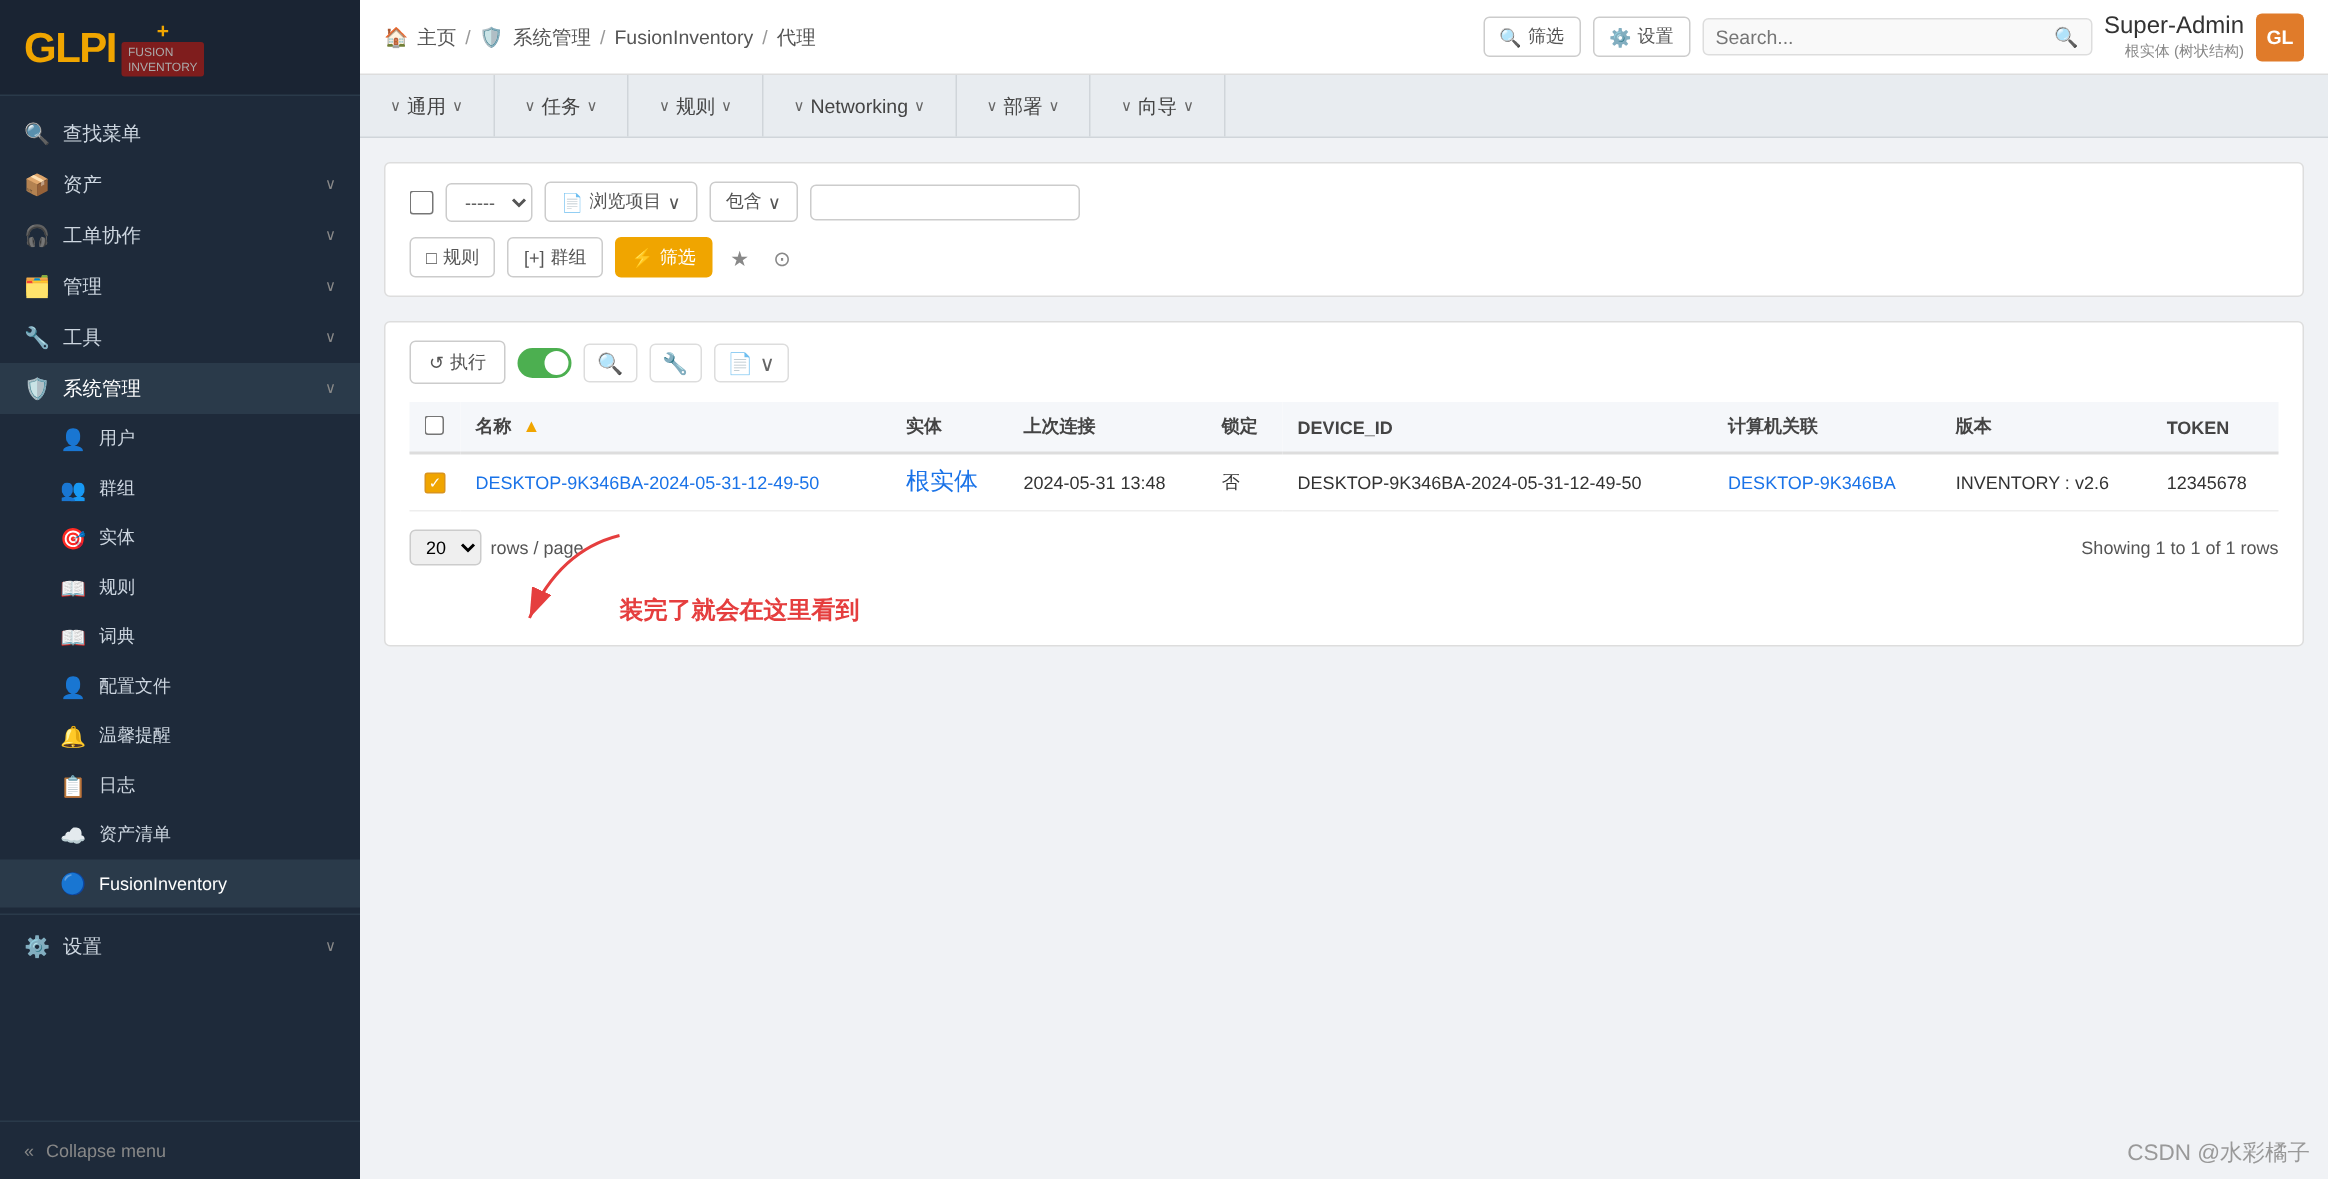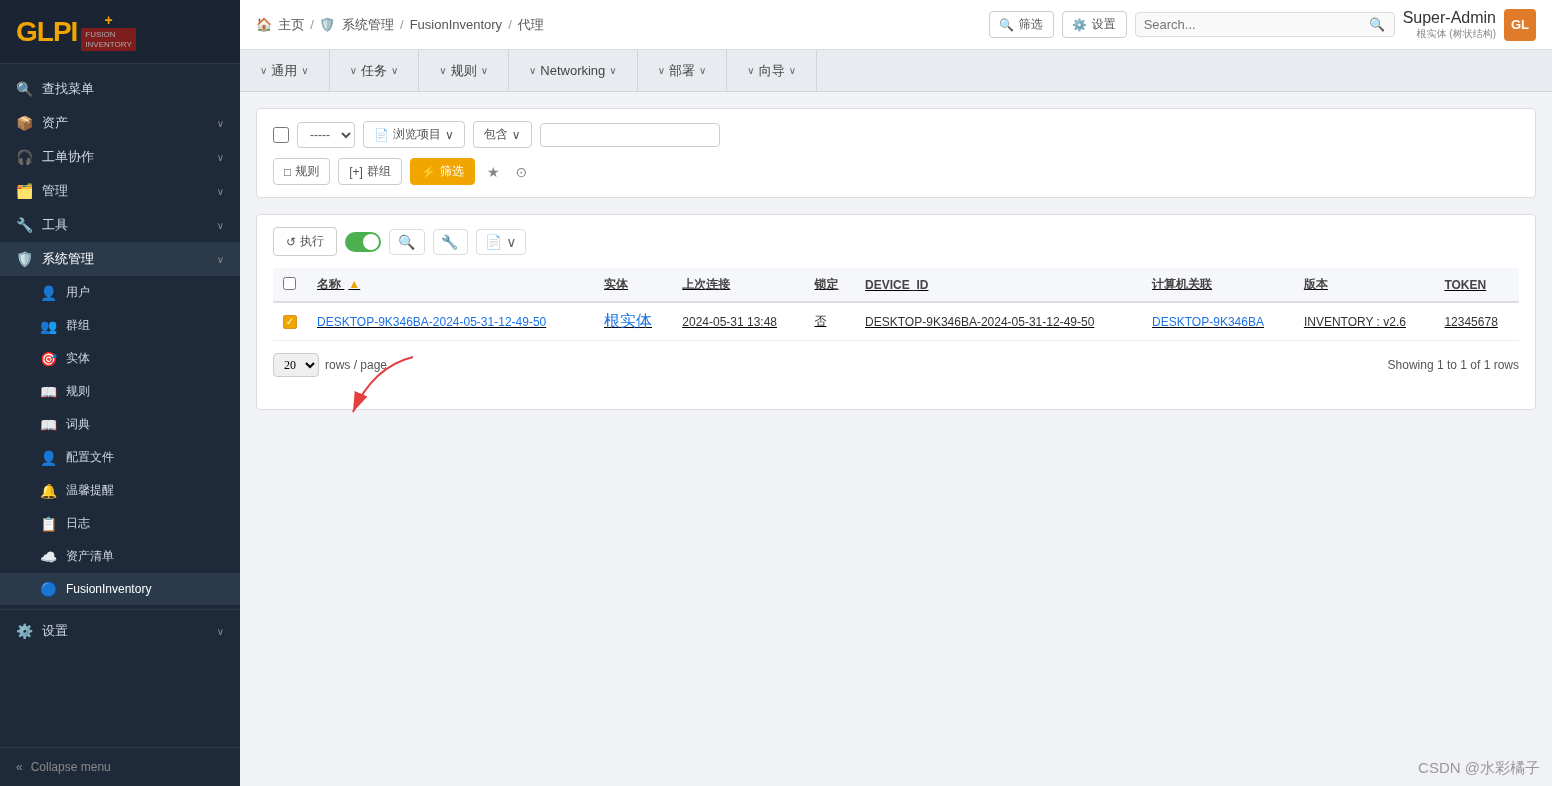--- a/index.html
+++ b/index.html
@@ -284,21 +284,21 @@
       background: none;
       border: 1px solid #ddd;
       border-radius: 4px;
       padding: 4px 8px;
       cursor: pointer;
       font-size: 14px;
       color: #666;
     }
 
     
-    .data-table { width: 100%; border-collapse: collapse; font-size: 12px; text-decoration: underline; }
+    .data-table { width: 100%; border-collapse: collapse; font-size: 12px; }
     .data-table th {
       background: #f5f7fa;
       border-bottom: 2px solid #ddd;
       padding: 8px 10px;
       text-align: left;
       color: #444;
       font-weight: 600;
       white-space: nowrap;
     }
     .data-table th .sort-arrow { color: #f0a500; margin-left: 4px; }
@@ -333,21 +333,20 @@
       justify-content: space-between;
       margin-top: 12px;
       font-size: 12px;
       color: #555;
     }
     .rows-select {
       padding: 3px 6px;
       border: 1px solid #ccc;
       border-radius: 4px;
       font-size: 12px;
-      font-family: Liberation Serif, serif;
     }
 
     
     .annotation {
       position: relative;
       margin-top: 20px;
     }
     .annotation-text {
       color: #e53e3e;
       font-size: 16px;
@@ -683,18 +682,19 @@
 
       <div class="annotation">
         <svg class="annotation-arrow" width="120" height="80" viewBox="0 0 120 80" style="position:absolute;left:60px;top:-50px;">
           <defs>
             <marker id="arrowhead" markerWidth="10" markerHeight="7" refX="10" refY="3.5" orient="auto">
               <polygon points="0 0, 10 3.5, 0 7" fill="#e53e3e"></polygon>
             </marker>
           </defs>
           <path d="M 80 10 Q 40 20 20 65" stroke="#e53e3e" stroke-width="2" fill="none" marker-end="url(#arrowhead)"></path>
         </svg>
+        <div class="annotation-text" style="margin-top:10px;">装完了就会在这里看到</div>
       </div>
     </div>
   </div>
 </div>
 
 <div class="watermark">CSDN @水彩橘子</div>
 
 </body></html>

